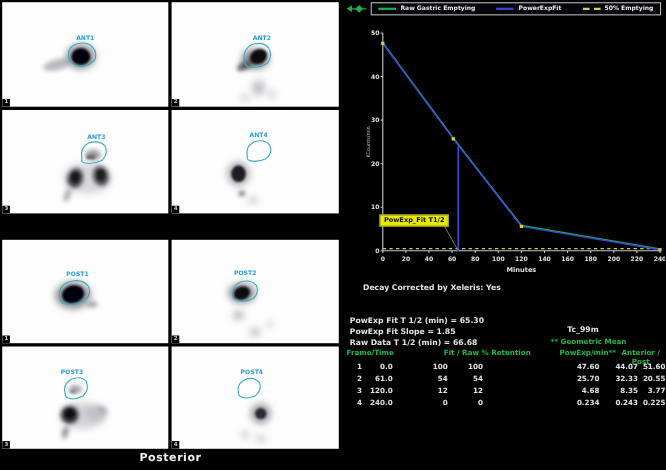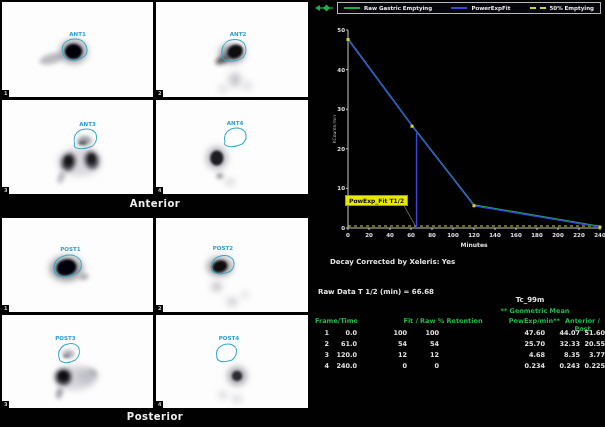--- a/index.html
+++ b/index.html
@@ -112,21 +112,20 @@
       <ellipse cx="60" cy="58" rx="10" ry="11" fill="#aeaeb6" filter="url(#b3)"></ellipse>
       <ellipse cx="60" cy="58" rx="6.5" ry="7.5" fill="#1c1c22" filter="url(#b1)"></ellipse>
       <ellipse cx="63" cy="76" rx="3" ry="2.5" fill="#77777e" filter="url(#b2)"></ellipse>
       <ellipse cx="73" cy="82" rx="5" ry="3" fill="#ccccd2" filter="url(#b3)"></ellipse>
       <path d="M68,42 Q66,33 74,29 Q83,26 88,32 Q91,39 85,44 Q77,48 70,46 Q67,45 68,42 Z" fill="none" stroke="#37a9c5" stroke-width="1"></path>
       <text x="78" y="25" font-size="5.5" fill="#2a9fd8" text-anchor="middle" font-weight="bold">ANT4</text>
     </svg>
     <span class="corner-chip">4</span>
   </div>
 
-  <div class="caption" style="left:2px;top:198px;width:306px;">Anterior</div>
 
   <div class="panel" style="left:2px;top:218px;width:151px;height:94px;">
     <svg viewBox="0 0 150 93" preserveAspectRatio="none">
       <ellipse cx="64" cy="50" rx="16" ry="12" fill="#8b8b93" filter="url(#b3)"></ellipse>
       <ellipse cx="64" cy="49" rx="10" ry="8" fill="#050508" filter="url(#b1)" transform="rotate(-15 64 49)"></ellipse>
       <ellipse cx="81" cy="58" rx="5" ry="3" fill="#a8a8b0" filter="url(#b2)"></ellipse>
       <path d="M52,52 Q50,42 60,38 Q72,34 78,42 Q81,50 74,55 Q62,60 55,57 Q52,55 52,52 Z" fill="none" stroke="#37a9c5" stroke-width="1"></path>
       <text x="68" y="33" font-size="5.5" fill="#2a9fd8" text-anchor="middle" font-weight="bold">POST1</text>
     </svg>
     <span class="corner-chip">1</span>
@@ -249,20 +248,22 @@
         <rect x="80.55" y="104.728" width="3" height="3" fill="#d2d23a"></rect>
         <rect x="142.5" y="184.2844" width="3" height="3" fill="#d2d23a"></rect>
         <rect x="268.5" y="205.57336" width="3" height="3" fill="#d2d23a"></rect>
       </svg>
     <div class="annotation">PowExp_Fit T1/2</div>
   </div>
 
   <div class="decay-note">Decay Corrected by Xeleris: Yes</div>
 
   <div class="stats">
+    <div>PowExp Fit T 1/2 (min) = 65.30</div>
+    <div>PowExp Fit Slope = 1.85</div>
     <div>Raw Data T 1/2 (min) = 66.68</div>
   </div>
 
   <div class="isotope">Tc_99m</div>
   <div class="geomean">** Geometric Mean</div>
 
   <div class="gtable">
     <div class="thead">
       <span class="h1">Frame/Time</span>
       <span class="h2">Fit / Raw % Retention</span>

